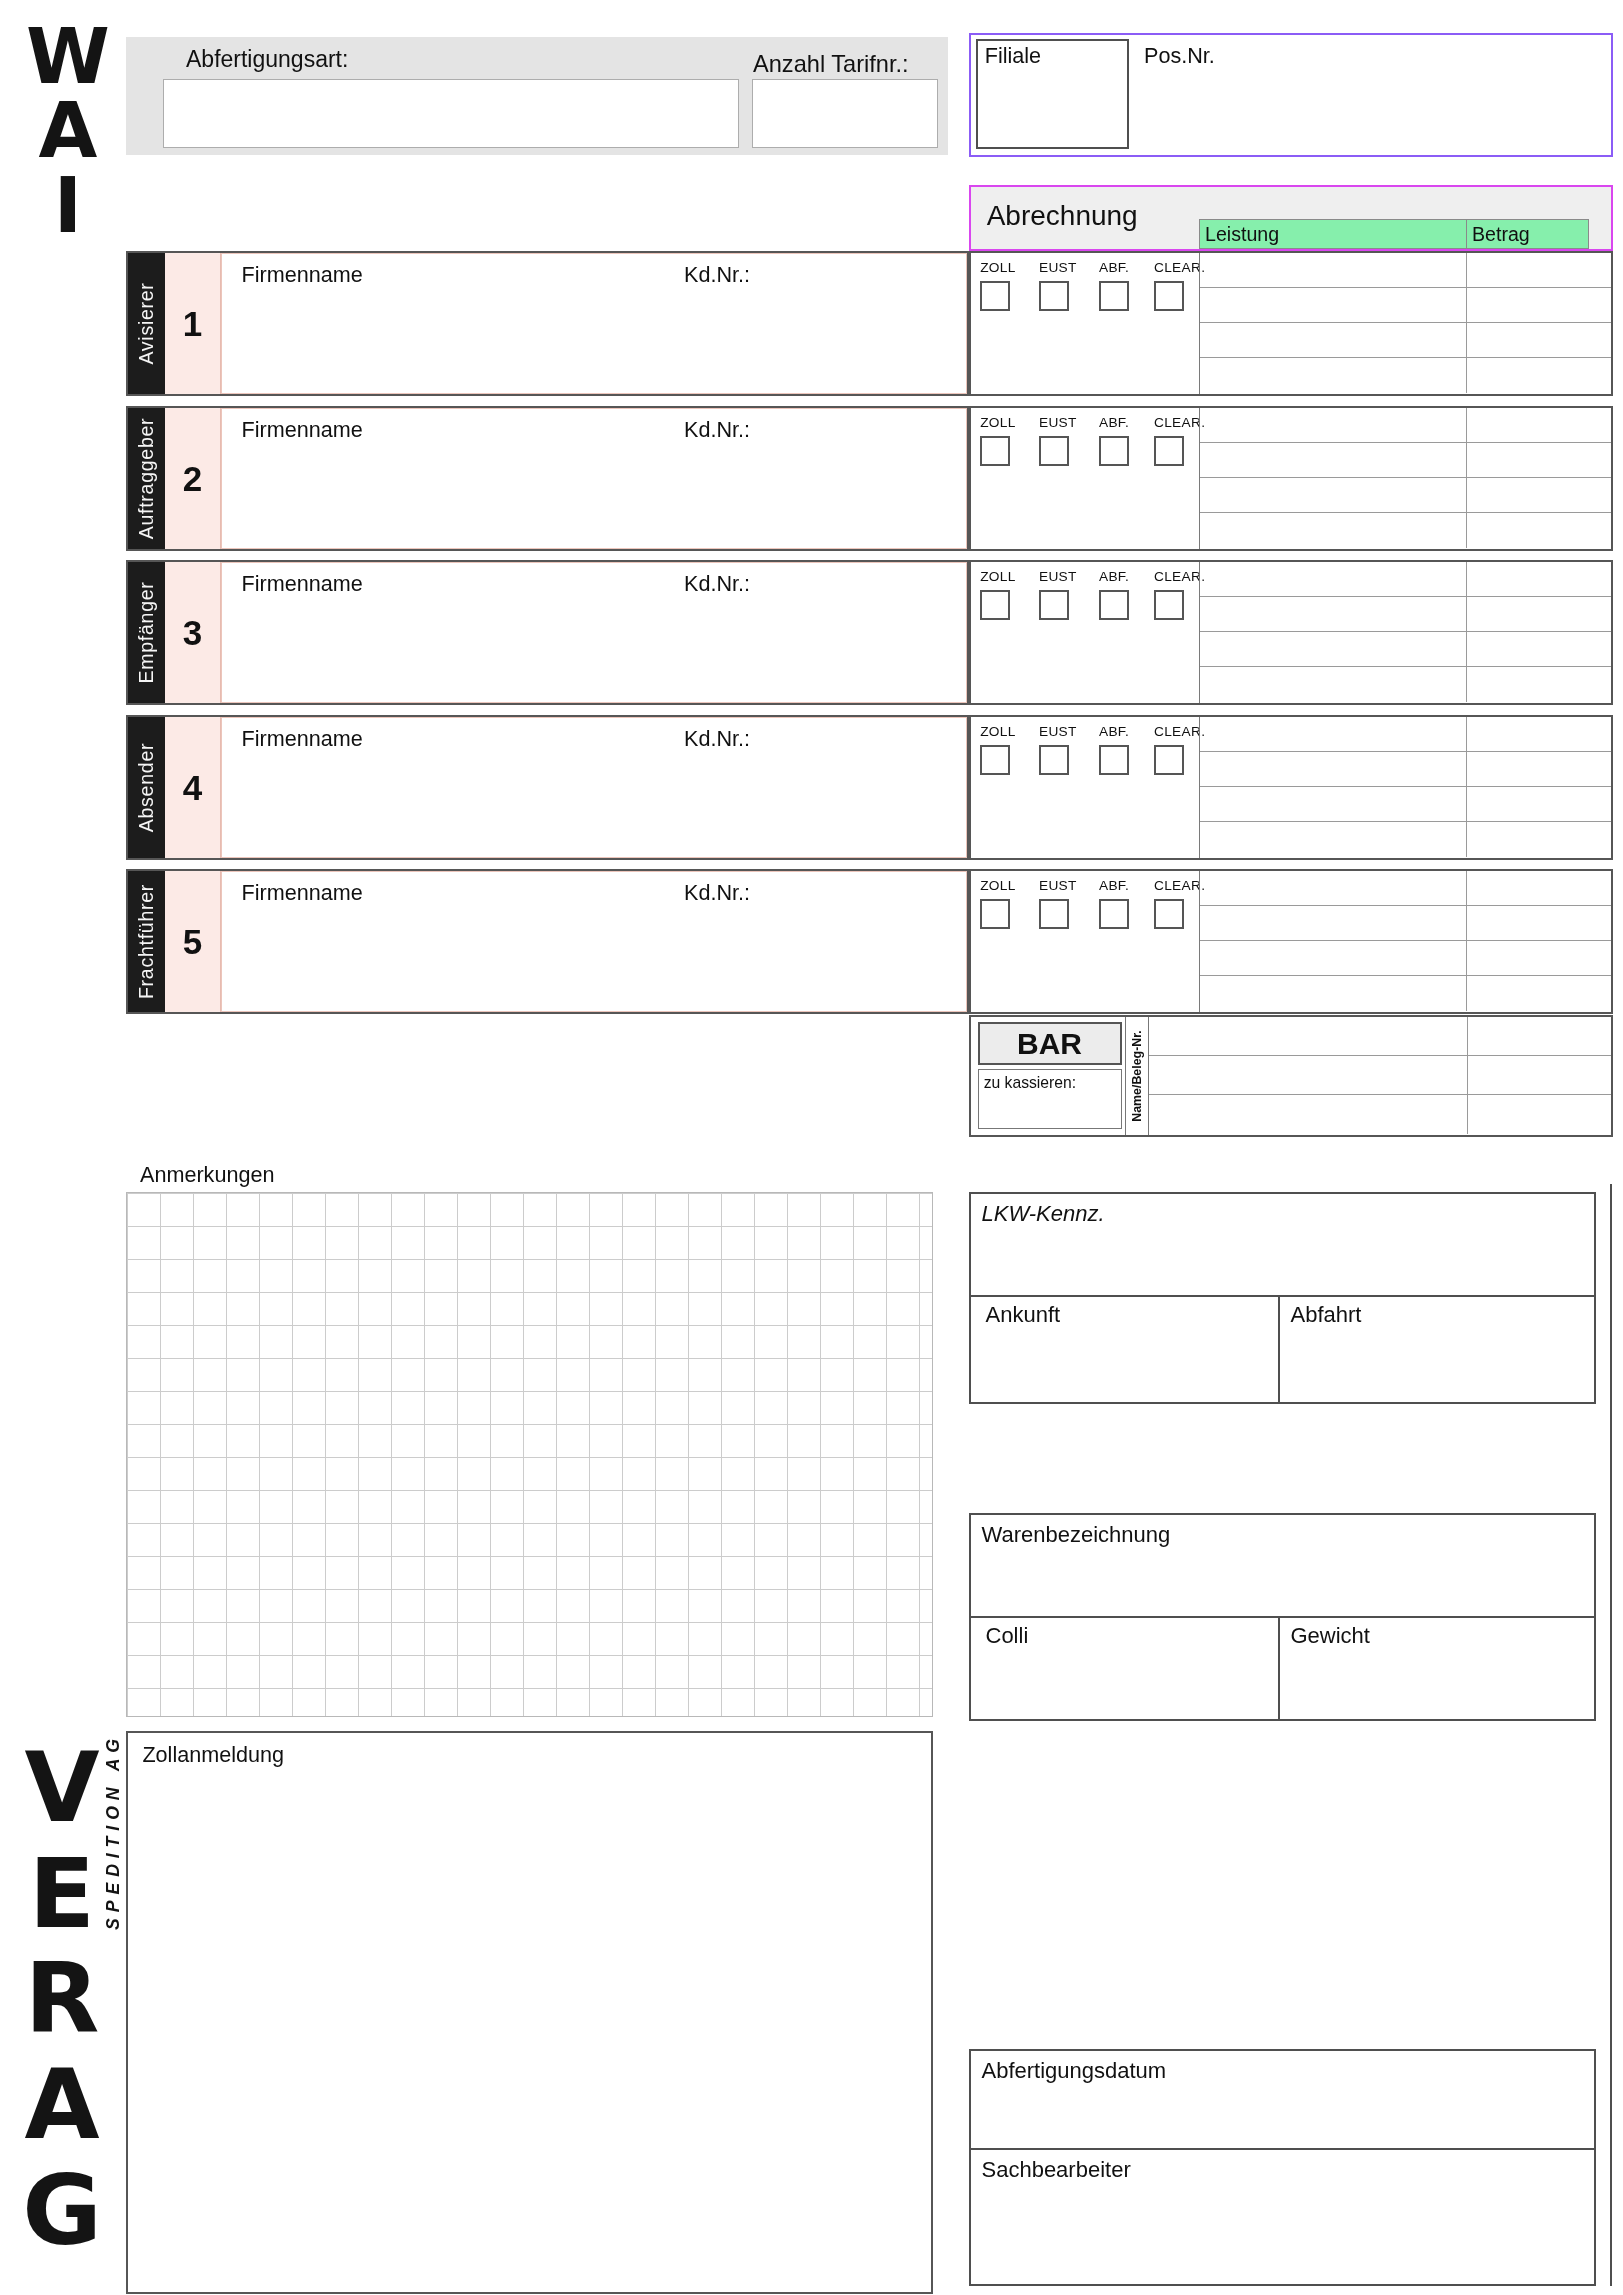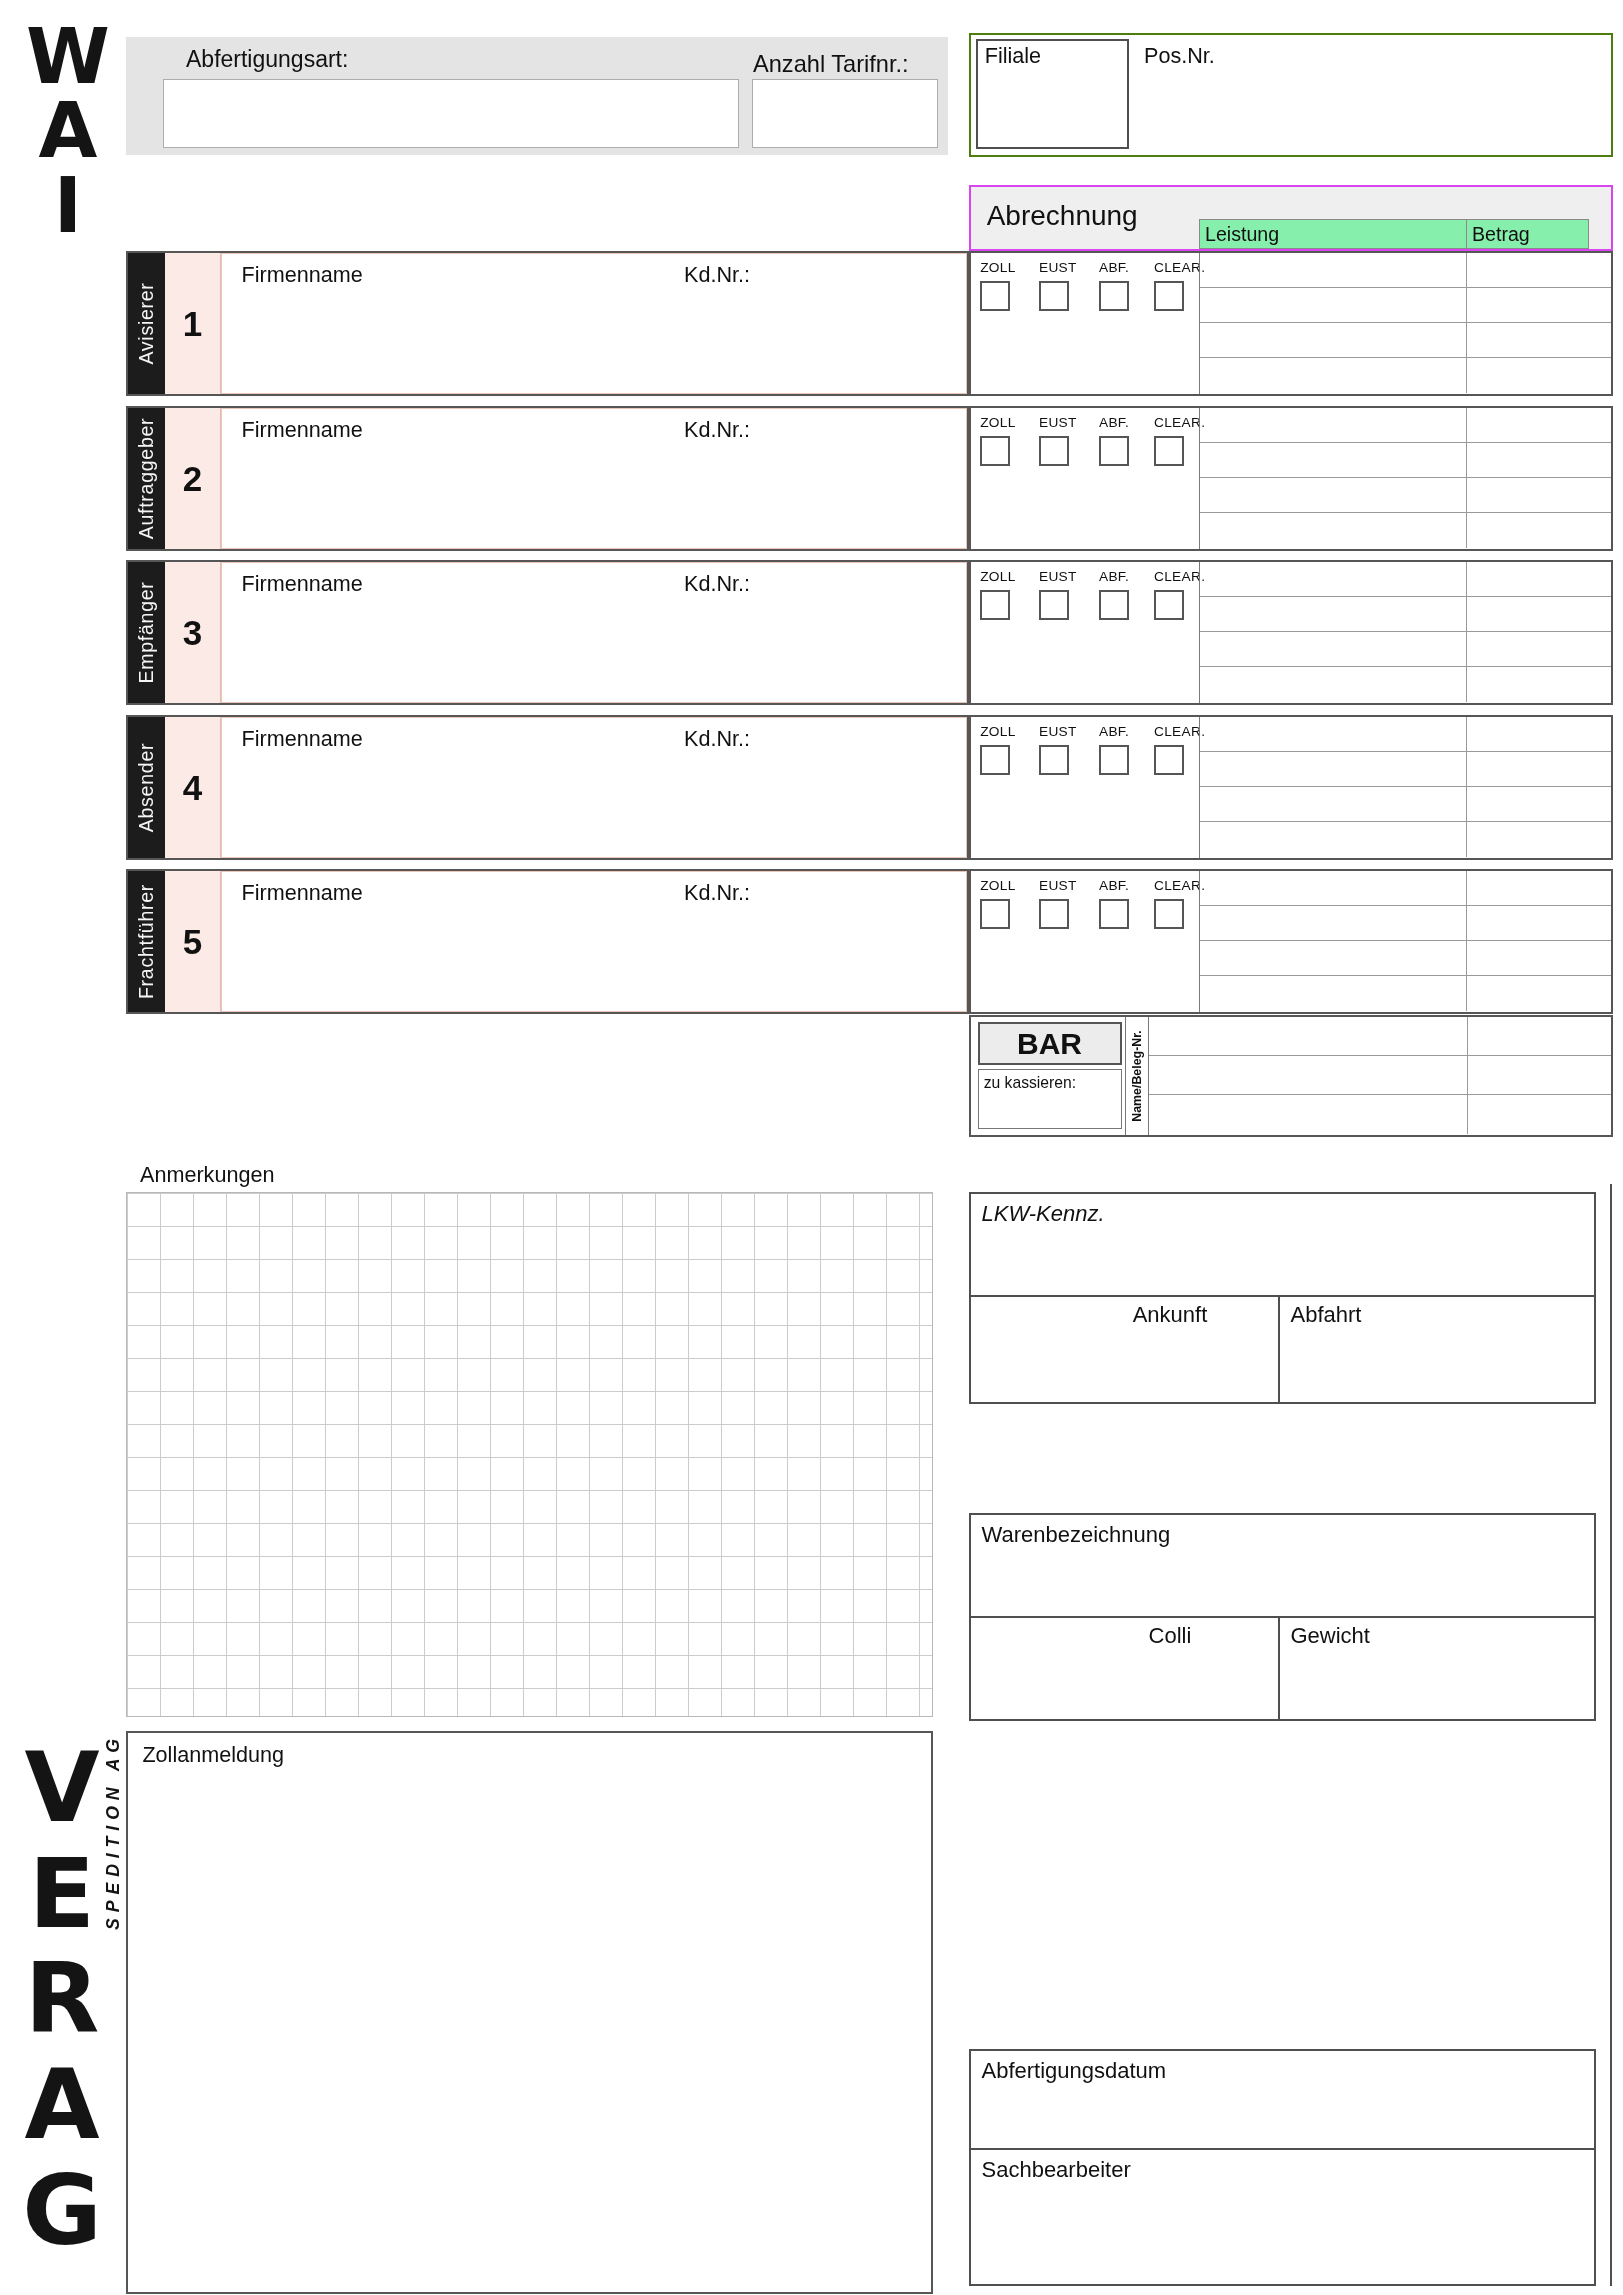--- a/index.html
+++ b/index.html
@@ -18,21 +18,21 @@
   .logo-sped span{transform:rotate(-90deg);white-space:nowrap;font-weight:bold;font-style:italic;
             font-size:17.7px;letter-spacing:5.9px;color:#141414;}
 
   
   .hdr{position:absolute;left:126px;top:37px;width:822px;height:118px;background:#e4e4e4;}
   .hdr-t1{position:absolute;left:60px;top:9.2px;font-size:23px;}
   .hdr-in1{position:absolute;left:37px;top:42px;width:576px;height:69px;background:#fff;border:1.3px solid #adadad;box-sizing:border-box;}
   .hdr-t2{position:absolute;left:627px;top:14.4px;font-size:23.6px;}
   .hdr-in2{position:absolute;left:626px;top:42px;width:186px;height:69px;background:#fff;border:1.3px solid #adadad;box-sizing:border-box;}
 
-  .filiale-wrap{position:absolute;left:969px;top:33px;width:644px;height:124px;border:2px solid #4d7c0f;box-sizing:border-box;}
+  .filiale-wrap{position:absolute;left:969px;top:33px;width:644px;height:124px;border:2px solid #8b5cf6;box-sizing:border-box;}
   .filiale-box{position:absolute;left:5.2px;top:3.9px;width:153px;height:110px;border:2px solid #4f4f4f;box-sizing:border-box;padding:2.6px 6.5px;font-size:21.6px;}
   .posnr-label{position:absolute;left:173px;top:7.9px;font-size:21.6px;}
 
   
   .abr-hdr{position:absolute;left:969px;top:185px;width:644px;height:66px;background:#efefef;border:2px solid #d946ef;box-sizing:border-box;}
   .abr-title{position:absolute;left:15.7px;top:13px;font-size:28px;}
   .abr-col{position:absolute;bottom:0;height:30px;background:#86efac;border:1.3px solid #8a8a8a;
            font-size:19.6px;display:flex;align-items:center;padding-left:5px;box-sizing:border-box;}
   .col-leistung{left:228px;width:268px;}
   .col-betrag{left:495px;width:123px;}
@@ -76,21 +76,21 @@
   
   .anm-label{position:absolute;left:140px;top:1162px;font-size:21.6px;}
   .grid{position:absolute;left:126px;top:1192px;width:807px;height:525px;border:1.3px solid #b8b8b8;box-sizing:border-box;background:#fff;
         background-image:linear-gradient(to right,#cccccc 1.3px,transparent 1.3px),linear-gradient(to bottom,#cccccc 1.3px,transparent 1.3px);
         background-size:33px 33px;}
   .zoll{position:absolute;left:126px;top:1731px;width:807px;height:563px;border:2px solid #565656;box-sizing:border-box;padding:9.2px 14.4px;font-size:21.6px;background:#fff;}
 
   
   .lkw{position:absolute;left:969px;top:1192px;width:627px;height:212px;border:2px solid #4f4f4f;box-sizing:border-box;}
   .lkw-top{position:absolute;left:0;top:0;width:100%;height:103px;border-bottom:2px solid #4f4f4f;box-sizing:border-box;padding:6.5px 10.5px;font-size:22px;font-style:italic;}
-  .cell-bl{position:absolute;left:16px;bottom:0;width:366px;height:107px;box-sizing:border-box;padding:6.5px 10.5px;font-size:22px;text-align:center;}
+  .cell-bl{position:absolute;left:4px;bottom:0;width:366px;height:107px;box-sizing:border-box;padding:6.5px 10.5px;font-size:22px;}
   .cell-br{position:absolute;right:3px;bottom:0;width:313px;height:107px;border-left:2px solid #4f4f4f;box-sizing:border-box;padding:6.5px 10.5px;font-size:22px;}
 
   .waren{position:absolute;left:969px;top:1513px;width:627px;height:208px;border:2px solid #4f4f4f;box-sizing:border-box;}
   .waren-top{position:absolute;left:0;top:0;width:100%;height:103px;border-bottom:2px solid #4f4f4f;box-sizing:border-box;padding:6.5px 10.5px;font-size:22px;}
   .waren .cell-bl,.waren .cell-br{height:103px;}
 
   .datum{position:absolute;left:969px;top:2049px;width:627px;height:237px;border:2px solid #4f4f4f;box-sizing:border-box;}
   .datum-top{height:99px;border-bottom:2px solid #4f4f4f;box-sizing:border-box;padding:6.5px 10.5px;font-size:22px;}
   .datum-bot{height:133px;box-sizing:border-box;padding:6.5px 10.5px;font-size:22px;}
 

